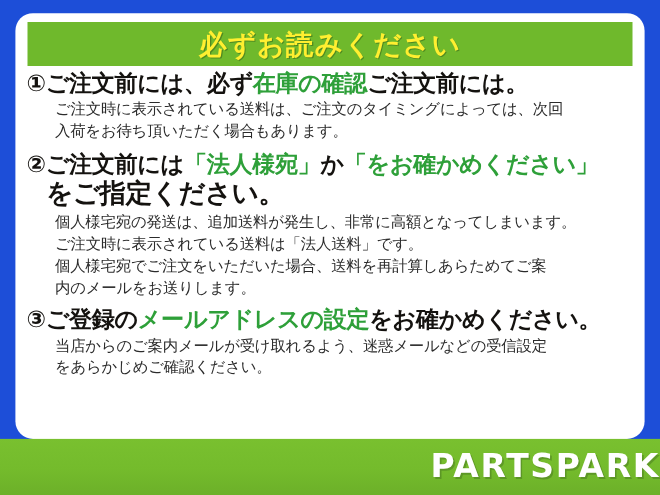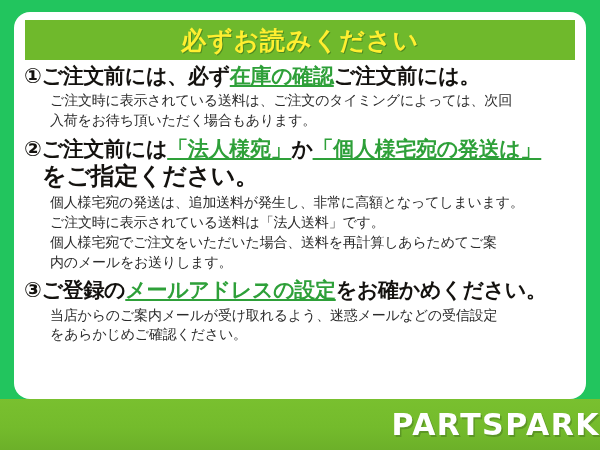--- a/index.html
+++ b/index.html
@@ -11,21 +11,21 @@
     height: 450px;
     overflow: hidden;
     font-family: "DejaVu Sans", "Liberation Sans", sans-serif;
     background: #14682b;
   }
 
   .banner-frame {
     position: relative;
     width: 600px;
     height: 450px;
-    background: #22c55e;
+    background: #1d4ed8;
     box-sizing: border-box;
   }
 
   
   .card {
     position: absolute;
     left: 14px;
     top: 12px;
     width: 572px;
     height: 387px;
@@ -82,21 +82,20 @@
     font-size: 24px;
     font-weight: bold;
     color: #14120f;
     line-height: 1.20;
     letter-spacing: -0.3px;
     padding-left: 18px;
   }
 
   .hl {
     color: #2ea039;
-    text-decoration: underline;
   }
 
   .item-sub {
     font-size: 14px;
     color: #2b2b2b;
     line-height: 1.42;
     padding-left: 26px;
     letter-spacing: -0.2px;
     margin-top: 2px;
   }
@@ -139,21 +138,21 @@
 
       <div class="item">
         <div class="item-head"><span>①</span><span>ご注文前には、必ず</span><span class="hl">在庫の確認</span><span>ご注文前には。</span></div>
         <div class="item-sub">
           <div>ご注文時に表示されている送料は、ご注文のタイミングによっては、次回</div>
           <div>入荷をお待ち頂いただく場合もあります。</div>
         </div>
       </div>
 
       <div class="item">
-        <div class="item-head"><span>②</span><span>ご注文前には</span><span class="hl">「法人様宛」</span><span>か</span><span class="hl">「個人様宅宛の発送は」</span></div>
+        <div class="item-head"><span>②</span><span>ご注文前には</span><span class="hl">「法人様宛」</span><span>か</span><span class="hl">「をお確かめください」</span></div>
         <div class="item-head-line2">をご指定ください。</div>
         <div class="item-sub">
           <div>個人様宅宛の発送は、追加送料が発生し、非常に高額となってしまいます。</div>
           <div>ご注文時に表示されている送料は「法人送料」です。</div>
           <div>個人様宅宛でご注文をいただいた場合、送料を再計算しあらためてご案</div>
           <div>内のメールをお送りします。</div>
         </div>
       </div>
 
       <div class="item">

